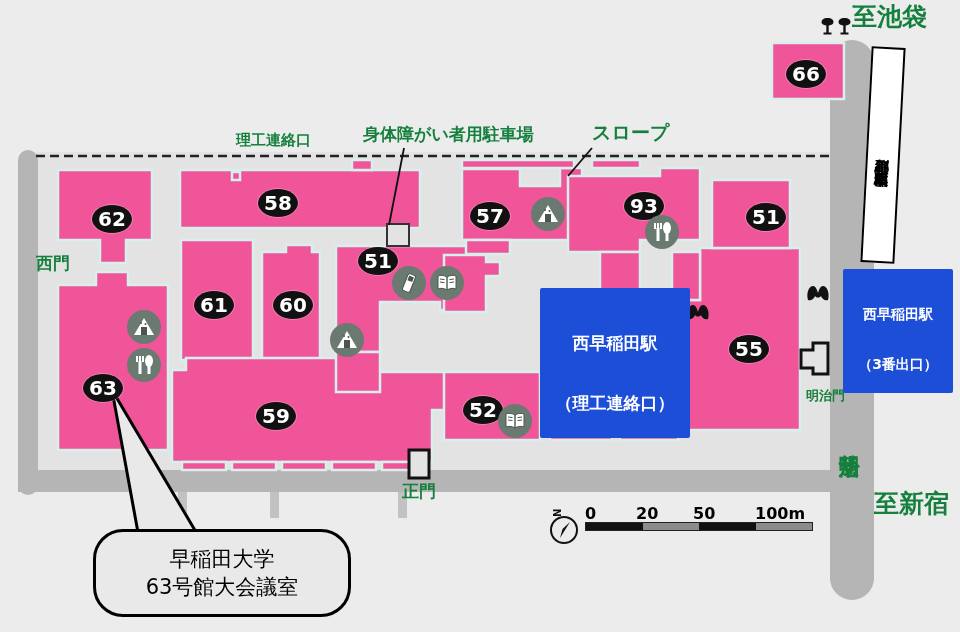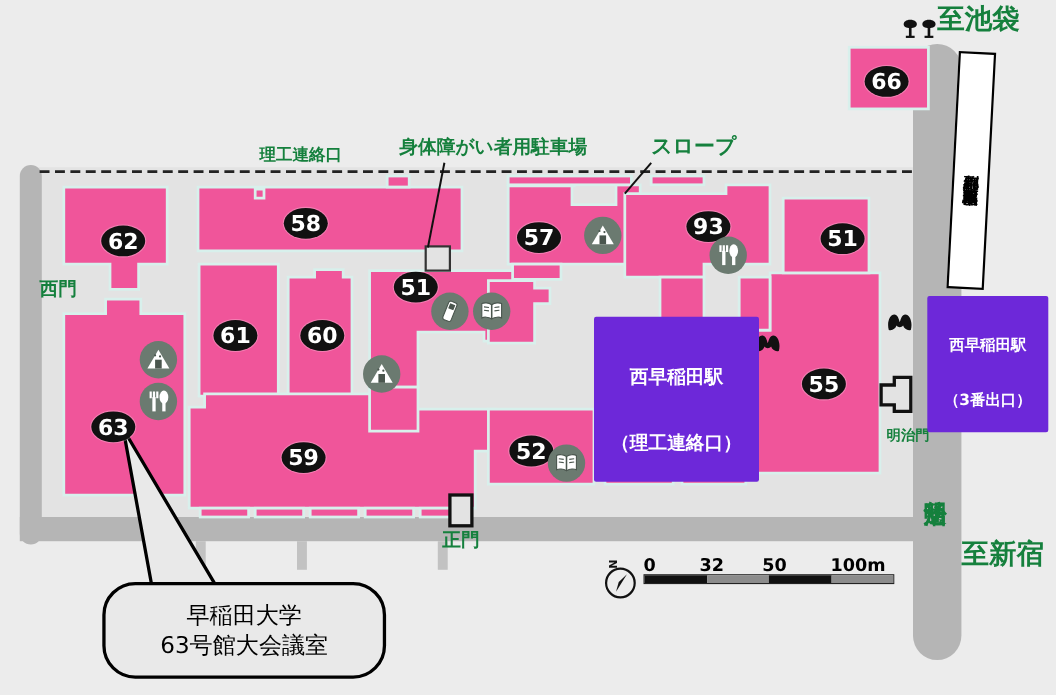--- a/index.html
+++ b/index.html
@@ -28,21 +28,21 @@
   .lbl.maingate{font-size:17px;left:402px;top:484px;}
   .lbl.meijigate{font-size:13px;left:806px;top:390px;}
   .lbl.meijidori{
     font-size:21px;left:836px;top:440px;
     writing-mode:vertical-rl;text-orientation:upright;
   }
 
   
   .plaque{
     position:absolute;
-    background:#6d28d9;
+    background:#1d4ed8;
     color:#fff;
     font-weight:bold;
     text-align:center;
     line-height:1.18;
     border-radius:2px;
     white-space:pre;
   }
   .plaque.station-center{
     left:540px;top:288px;width:142px;
     font-size:17px;padding:5px 4px;
@@ -375,21 +375,21 @@
   <svg width="34" height="40" viewBox="0 0 34 40">
     <text x="13" y="11" font-size="10" font-weight="bold" fill="#111" transform="rotate(-90 13 11)" font-family="DejaVu Sans, sans-serif">N</text>
     <circle cx="16" cy="24" r="13" fill="none" stroke="#111" stroke-width="2"></circle>
     <path d="M22 16 L12 32 L14.5 23 Z" fill="#111"></path>
   </svg>
 </div>
 
 <div class="scalewrap">
   <div class="scaleticks">
     <span style="left:0px">0</span>
-    <span style="left:51px">32</span>
+    <span style="left:51px">20</span>
     <span style="left:108px">50</span>
     <span style="left:170px">100m</span>
   </div>
   <div class="scalebar">
     <i style="width:25%;background:#111"></i>
     <i style="width:25%;background:#8c8c8c"></i>
     <i style="width:25%;background:#111"></i>
     <i style="width:25%;background:#8c8c8c"></i>
   </div>
 </div>

